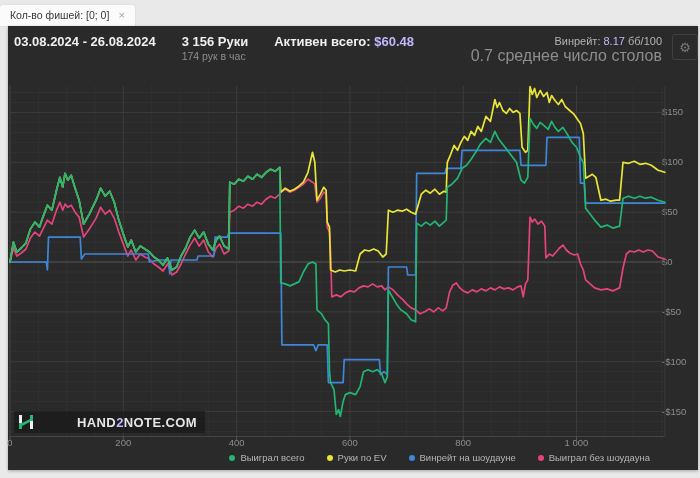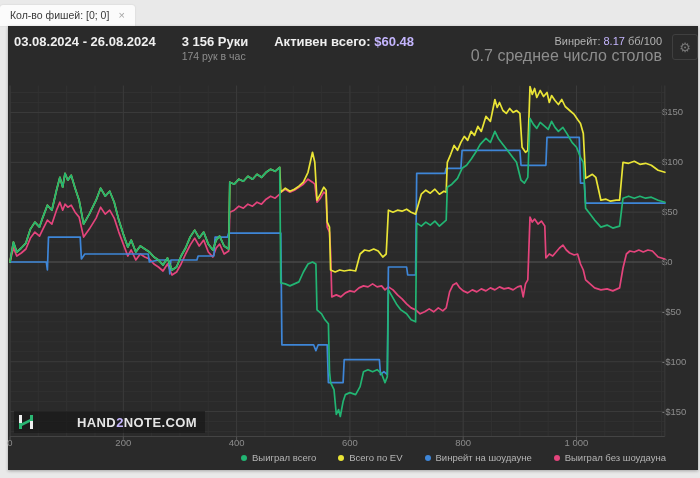--- a/index.html
+++ b/index.html
@@ -17,21 +17,21 @@
   .grn{color:#c4b5fd;}
   .spacer{flex:1;}
   .wr-line{font-size:11px;color:#b3b3b3;line-height:15px;white-space:nowrap;}
   .wr-sub{font-size:16px;color:#8d8d8d;line-height:14px;white-space:nowrap;}
   .gear{width:24px;height:24px;margin-left:10px;border:1px solid #3f3f3f;border-radius:3px;
     color:#777;font-size:13px;display:flex;align-items:center;justify-content:center;cursor:pointer;}
   #chart-svg{position:absolute;left:0;top:49px;overflow:visible;}
   .logo{position:absolute;left:6px;top:385px;display:flex;align-items:center;gap:6px;
     background:rgba(18,18,18,.55);padding:3px 8px 3px 4px;}
   .logo-txt{font-size:13px;font-weight:bold;color:#e6e6e6;letter-spacing:.4px;padding-left:37px;}
-  .legend{position:absolute;right:32px;top:426px;display:flex;gap:22px;align-items:center;}
+  .legend{position:absolute;right:48px;top:426px;display:flex;gap:22px;align-items:center;}
   .leg-item{display:flex;align-items:center;gap:5px;cursor:pointer;}
   .leg-dot{width:6px;height:6px;border-radius:50%;}
   .leg-lab{font-size:9.5px;color:#b5b5b5;white-space:nowrap;}
 </style>
 </head>
 <body>
 
 <div class="tabbar">
   <div class="tab">
     <span>Кол-во фишей: [0; 0]</span>
@@ -178,21 +178,21 @@
     <span class="logo-txt"><span>HAND</span><span class="grn">2</span><span>NOTE.COM</span></span>
   </div>
 
   <div class="legend" id="legend">
       <div class="leg-item">
         <span class="leg-dot" style="background: rgb(34, 181, 115);"></span>
         <span class="leg-lab">Выиграл всего</span>
       </div>
       <div class="leg-item">
         <span class="leg-dot" style="background: rgb(233, 228, 54);"></span>
-        <span class="leg-lab">Всего по EV</span>
+        <span class="leg-lab">Руки по EV</span>
       </div>
       <div class="leg-item">
         <span class="leg-dot" style="background: rgb(62, 134, 216);"></span>
         <span class="leg-lab">Винрейт на шоудауне</span>
       </div>
       <div class="leg-item">
         <span class="leg-dot" style="background: rgb(228, 68, 124);"></span>
         <span class="leg-lab">Выиграл без шоудауна</span>
       </div>
     </div>

